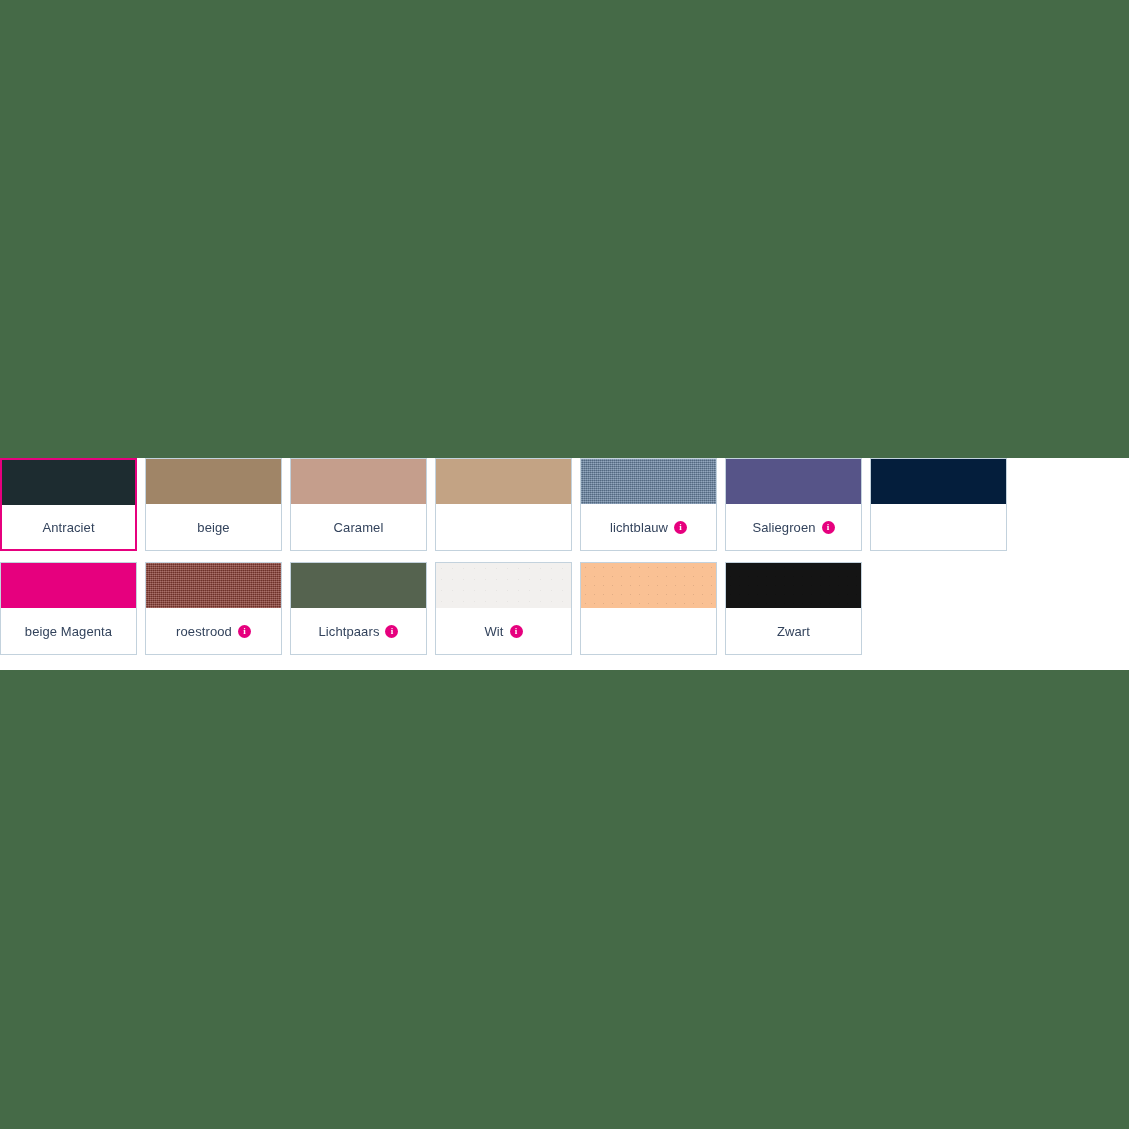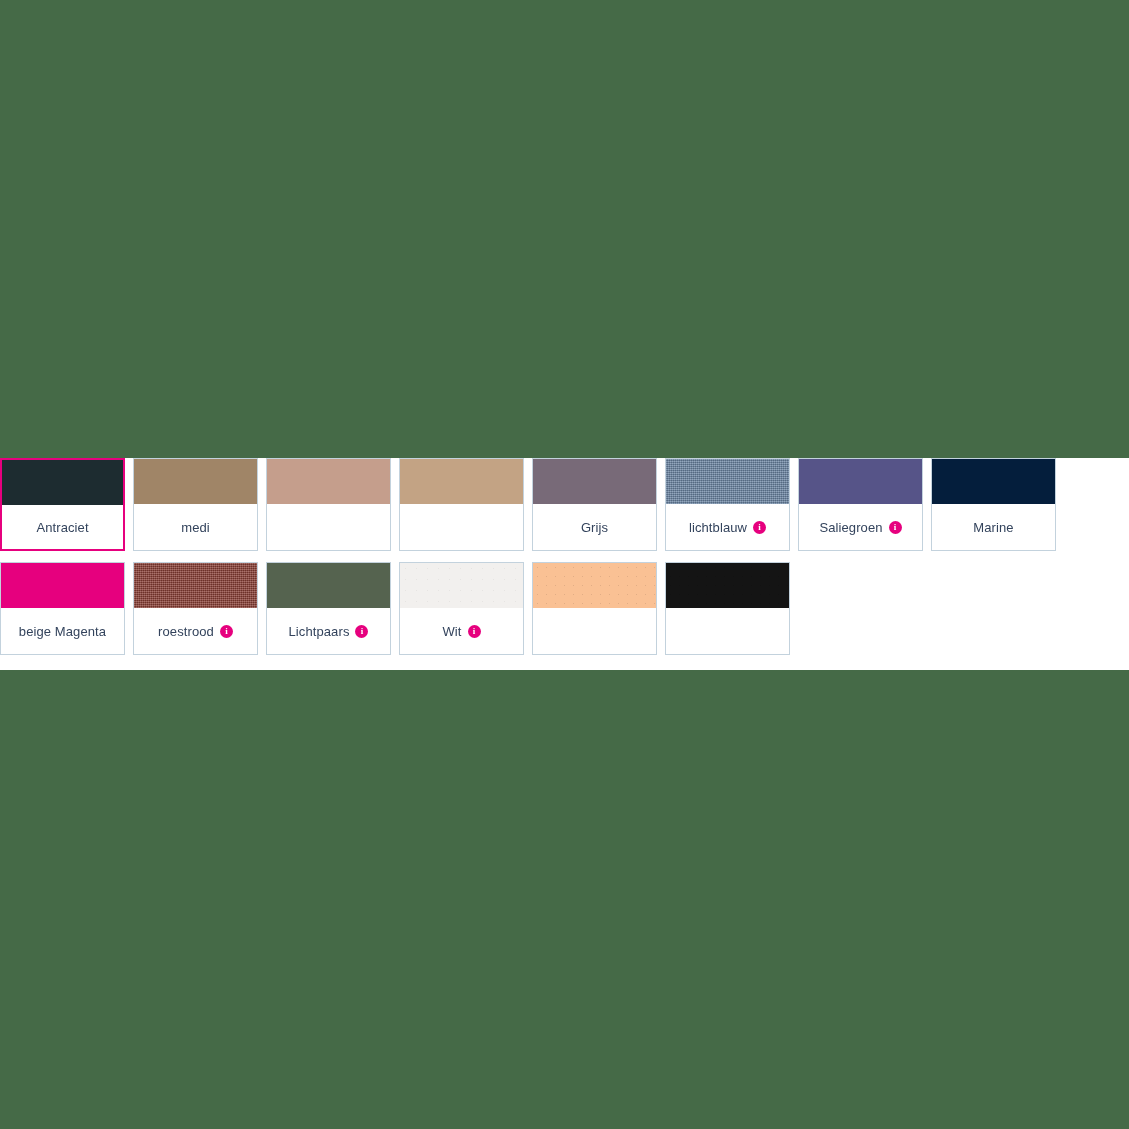--- a/index.html
+++ b/index.html
@@ -29,21 +29,21 @@
   #swatch-grid {
     display: flex;
     flex-wrap: wrap;
     align-content: flex-start;
     padding: 0;
     margin: 0;
   }
 
   
   .swatch-card {
-    width: 125px;
+    width: 137px;
     height: 93px;
     margin: 0 8px 11px 0;
     background: #ffffff;
     border: 1px solid #c3d2dd;
     box-sizing: border-box;
     display: flex;
     flex-direction: column;
     cursor: pointer;
     position: relative;
   }
@@ -118,54 +118,48 @@
   <div id="swatch-grid">
       <div class="swatch-card selected">
         <div class="swatch-chip tex-none" style="background-color: rgb(29, 44, 48);"></div>
         <div class="swatch-label-row">
           <span class="swatch-label">Antraciet</span>
         </div>
       </div>
       <div class="swatch-card">
         <div class="swatch-chip tex-none" style="background-color: rgb(160, 133, 103);"></div>
         <div class="swatch-label-row">
-          <span class="swatch-label">medi</span>
+          <span class="swatch-label">beige</span>
         </div>
       </div>
       <div class="swatch-card">
         <div class="swatch-chip tex-none" style="background-color: rgb(197, 158, 140);"></div>
+        <div class="swatch-label-row">
+          <span class="swatch-label">Caramel</span>
+        </div>
       </div>
       <div class="swatch-card">
         <div class="swatch-chip tex-none" style="background-color: rgb(195, 163, 132);"></div>
-      </div>
-      <div class="swatch-card">
-        <div class="swatch-chip tex-none" style="background-color: rgb(120, 106, 120);"></div>
-        <div class="swatch-label-row">
-          <span class="swatch-label">Grijs</span>
-        </div>
       </div>
       <div class="swatch-card">
         <div class="swatch-chip tex-weave" style="background-color: rgb(106, 133, 164);"></div>
         <div class="swatch-label-row">
           <span class="swatch-label">lichtblauw</span>
           <span class="info-icon">i</span>
         </div>
       </div>
       <div class="swatch-card">
         <div class="swatch-chip tex-none" style="background-color: rgb(86, 84, 136);"></div>
         <div class="swatch-label-row">
           <span class="swatch-label">Saliegroen</span>
           <span class="info-icon">i</span>
         </div>
       </div>
       <div class="swatch-card">
         <div class="swatch-chip tex-none" style="background-color: rgb(4, 30, 60);"></div>
-        <div class="swatch-label-row">
-          <span class="swatch-label">Marine</span>
-        </div>
       </div>
       <div class="swatch-card">
         <div class="swatch-chip tex-none" style="background-color: rgb(230, 0, 126);"></div>
         <div class="swatch-label-row">
           <span class="swatch-label">beige Magenta</span>
         </div>
       </div>
       <div class="swatch-card">
         <div class="swatch-chip tex-weave" style="background-color: rgb(138, 61, 51);"></div>
         <div class="swatch-label-row">
@@ -185,15 +179,18 @@
         <div class="swatch-label-row">
           <span class="swatch-label">Wit</span>
           <span class="info-icon">i</span>
         </div>
       </div>
       <div class="swatch-card">
         <div class="swatch-chip tex-dots" style="background-color: rgb(250, 193, 148);"></div>
       </div>
       <div class="swatch-card">
         <div class="swatch-chip tex-dots" style="background-color: rgb(20, 20, 20);"></div>
+        <div class="swatch-label-row">
+          <span class="swatch-label">Zwart</span>
+        </div>
       </div>
     </div>
 </div>
 
 </body></html>

